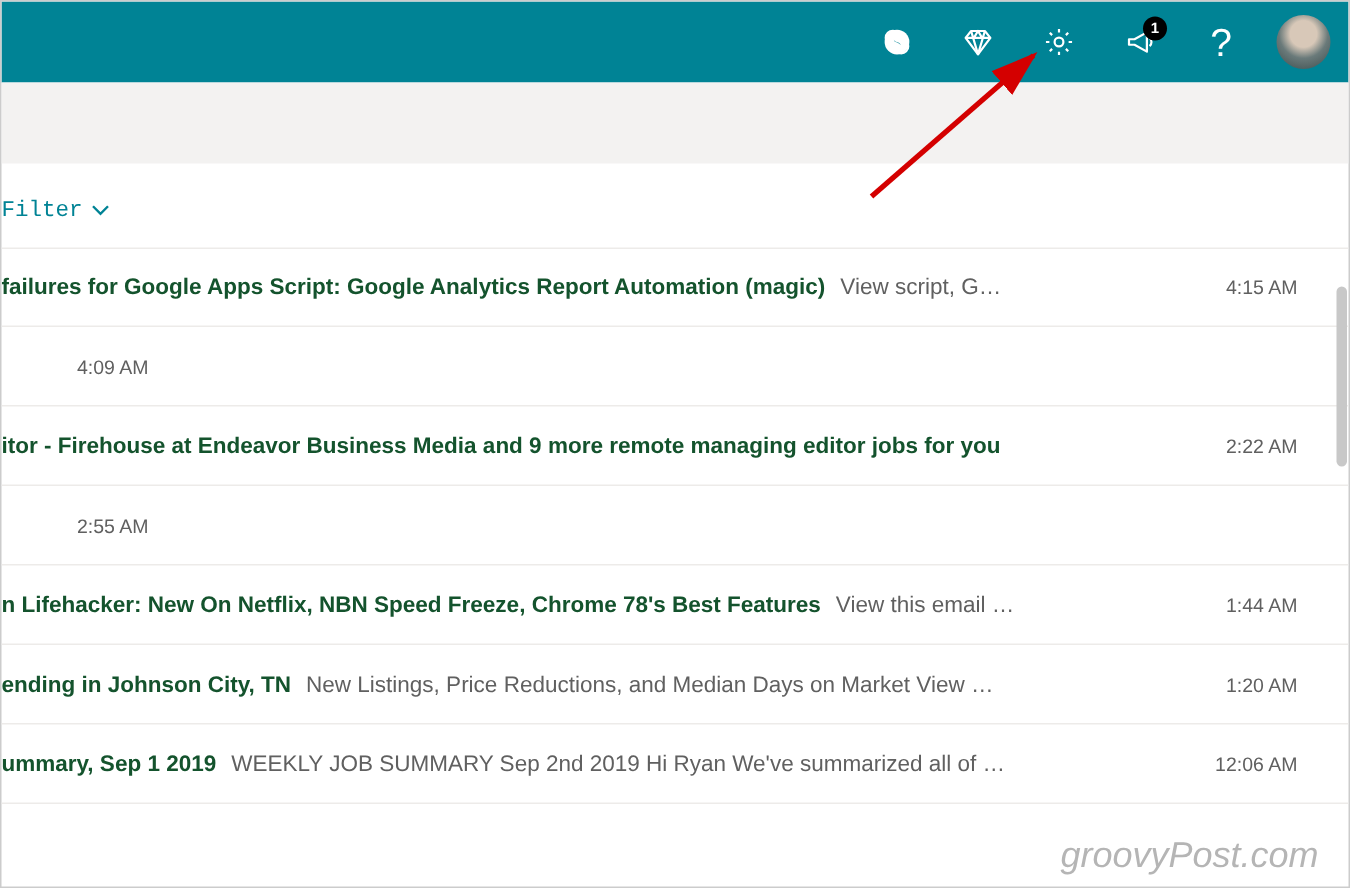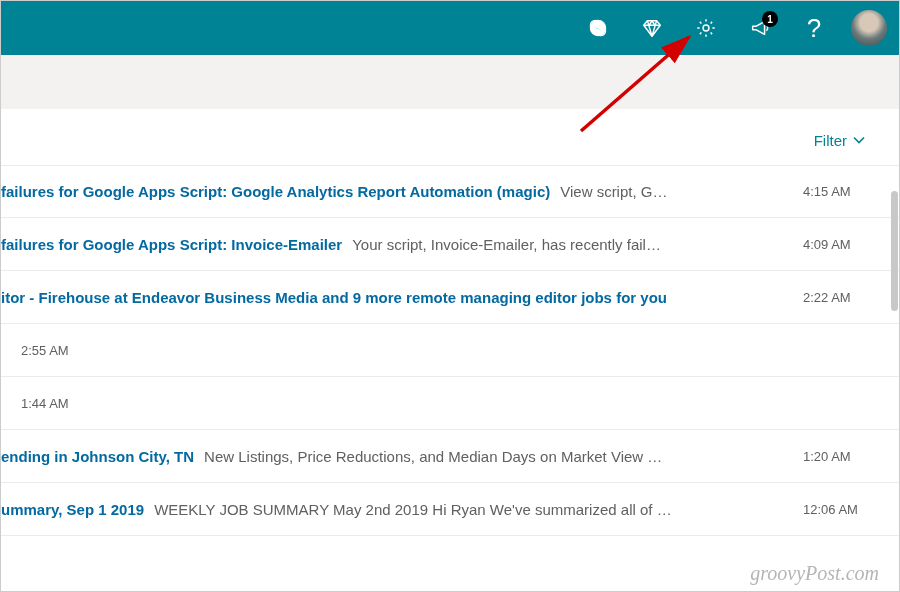--- a/index.html
+++ b/index.html
@@ -55,24 +55,25 @@
     background: radial-gradient(circle at 50% 35%, #d8c8b8 0 30%, #6a7a7a 55%, #3a4a4a 100%);
     margin-left: 6px;
     cursor: pointer;
   }
   .subbar {
     background: #f3f2f1;
     height: 54px;
   }
   .filter-row {
     display: flex;
-    justify-content: flex-end;
+    justify-content: flex-start;
     align-items: center;
     padding: 14px 34px 8px 0;
     height: 56px;
+    font-family: Liberation Mono, monospace;
   }
   .filter-btn {
     color: #008395;
     font-size: 15px;
     display: flex;
     align-items: center;
     gap: 6px;
     cursor: pointer;
   }
   .filter-btn svg { width: 12px; height: 12px; }
@@ -91,51 +92,51 @@
   }
   .row:first-child { border-top: 1px solid #edebe9; }
   .row-text {
     flex: 1;
     overflow: hidden;
     text-overflow: ellipsis;
     font-size: 15px;
     padding-left: 0;
   }
   .subject {
-    color: #0369a1;
+    color: #14532d;
     font-weight: 600;
   }
   .preview {
     color: #606060;
     font-weight: 400;
     margin-left: 10px;
   }
   .time {
     color: #606060;
     font-size: 13px;
-    margin-left: 20px;
+    margin-left: 36px;
     min-width: 62px;
-    text-align: left;
+    text-align: right;
   }
   .arrow {
     position: absolute;
     top: 20px;
     left: 560px;
     width: 160px;
     height: 130px;
     pointer-events: none;
   }
   .watermark {
     position: absolute;
     bottom: 6px;
     right: 20px;
     color: #b5b5b5;
-    font-family: Liberation Serif, serif;
+    font-family: Liberation Sans, sans-serif;
     font-style: italic;
-    font-size: 20px;
+    font-size: 24px;
     pointer-events: none;
   }
   .scroll-thumb {
     position: absolute;
     right: 1px;
     top: 190px;
     width: 7px;
     height: 120px;
     background: #c8c8c8;
     border-radius: 4px;
@@ -188,46 +189,46 @@
 </div>
 
 <div class="list">
   <div class="row">
     <div class="row-text">
       <span class="subject">failures for Google Apps Script: Google Analytics Report Automation (magic)</span><span class="preview">View script, G…</span>
     </div>
     <div class="time">4:15 AM</div>
   </div>
   <div class="row">
-    <div class="row-text">
-      <span class="subject">failures for Google Apps Script: Invoice-Emailer</span><span class="preview">Your script, Invoice-Emailer, has recently fail…</span>
-    </div>
     <div class="time">4:09 AM</div>
   </div>
   <div class="row">
     <div class="row-text">
       <span class="subject">itor - Firehouse at Endeavor Business Media and 9 more remote managing editor jobs for you</span><span class="preview"></span>
     </div>
     <div class="time">2:22 AM</div>
   </div>
   <div class="row">
     <div class="time">2:55 AM</div>
   </div>
   <div class="row">
+    <div class="row-text">
+      <span class="subject">n Lifehacker: New On Netflix, NBN Speed Freeze, Chrome 78's Best Features</span><span class="preview">View this email …</span>
+    </div>
     <div class="time">1:44 AM</div>
   </div>
   <div class="row">
     <div class="row-text">
       <span class="subject">ending in Johnson City, TN</span><span class="preview">New Listings, Price Reductions, and Median Days on Market View …</span>
     </div>
     <div class="time">1:20 AM</div>
   </div>
   <div class="row">
     <div class="row-text">
-      <span class="subject">ummary, Sep 1 2019</span><span class="preview">WEEKLY JOB SUMMARY May 2nd 2019 Hi Ryan We've summarized all of …</span>
+      <span class="subject">ummary, Sep 1 2019</span><span class="preview">WEEKLY JOB SUMMARY Sep 2nd 2019 Hi Ryan We've summarized all of …</span>
     </div>
     <div class="time">12:06 AM</div>
   </div>
 </div>
 
 <svg class="arrow" viewBox="0 0 160 130">
   <defs>
     <marker id="ah" markerWidth="10" markerHeight="10" refX="8" refY="3" orient="auto">
       <path d="M0 0 L9 3 L0 6 Z" fill="#d40000"></path>
     </marker>

